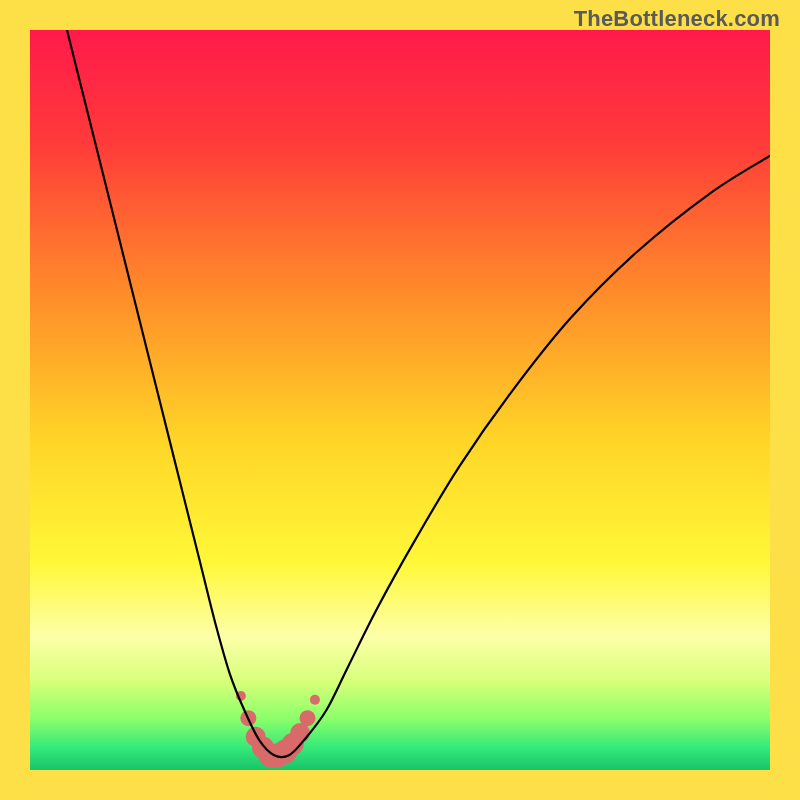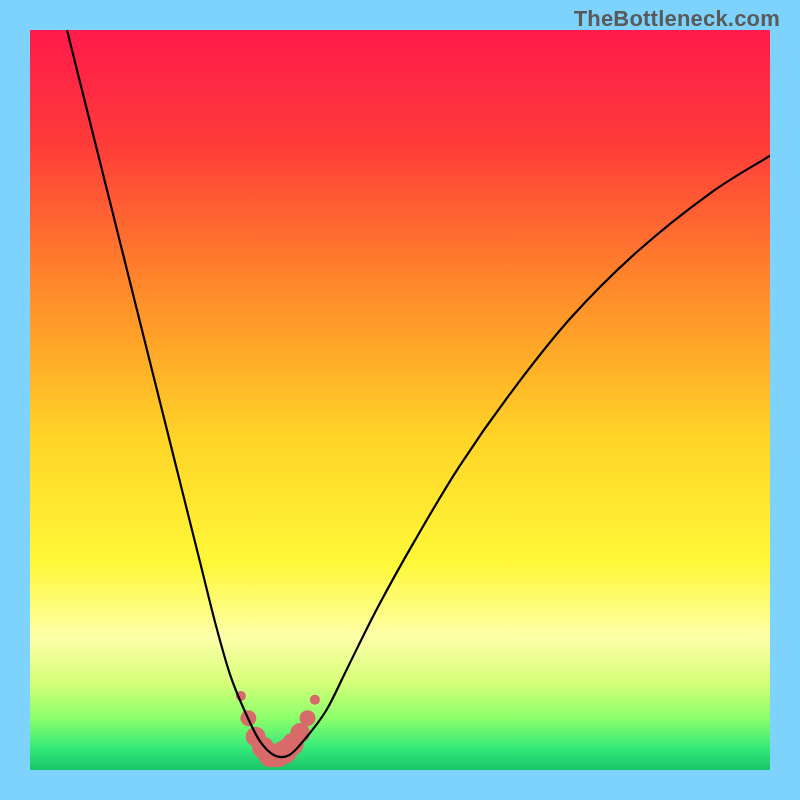--- a/index.html
+++ b/index.html
@@ -8,21 +8,21 @@
     width: 800px;
     height: 800px;
     background: #000;
     font-family: Arial, Helvetica, sans-serif;
     overflow: hidden;
   }
   .frame {
     position: absolute;
     left: 0; top: 0;
     width: 800px; height: 800px;
-    background: #7dd3fc;
+    background: #fde047;
   }
   .plot {
     position: absolute;
     left: 30px;
     top: 30px;
     width: 740px;
     height: 740px;
     overflow: hidden;
   }
   .watermark {

